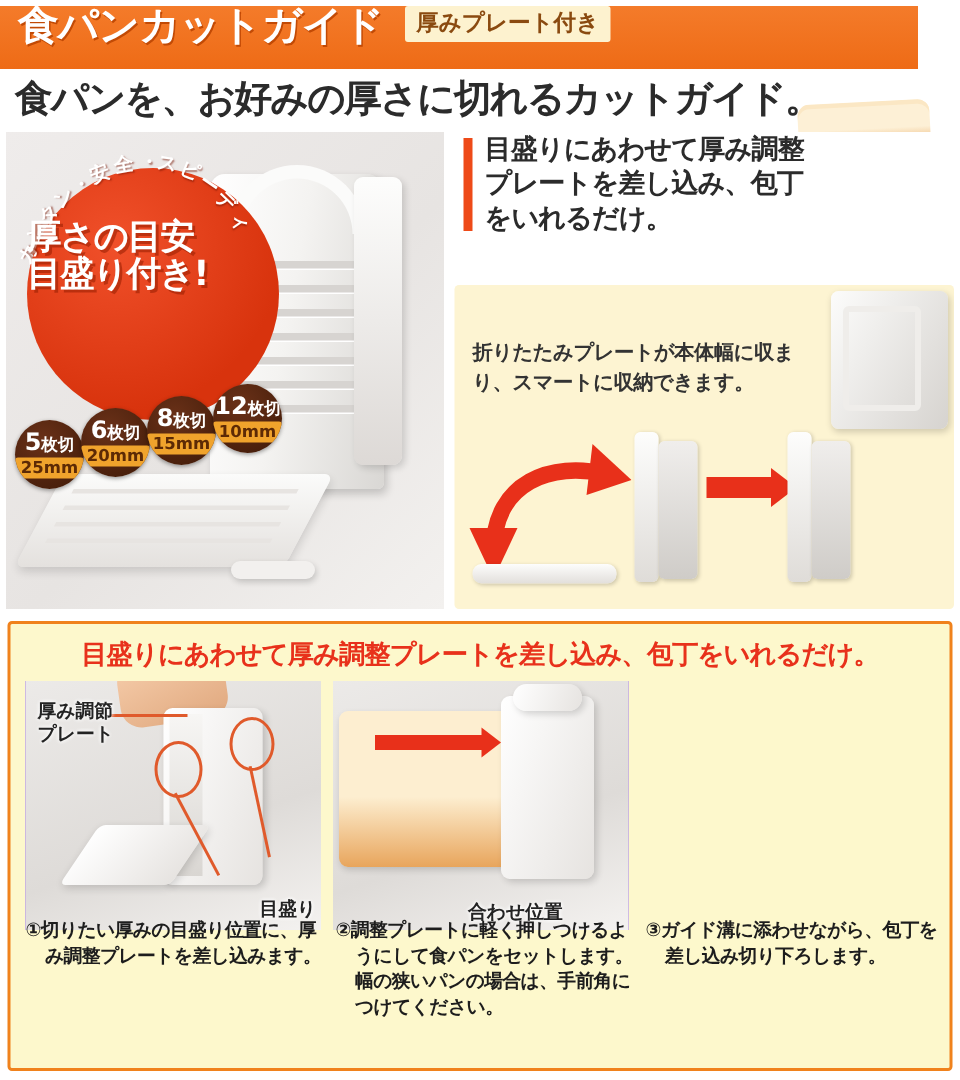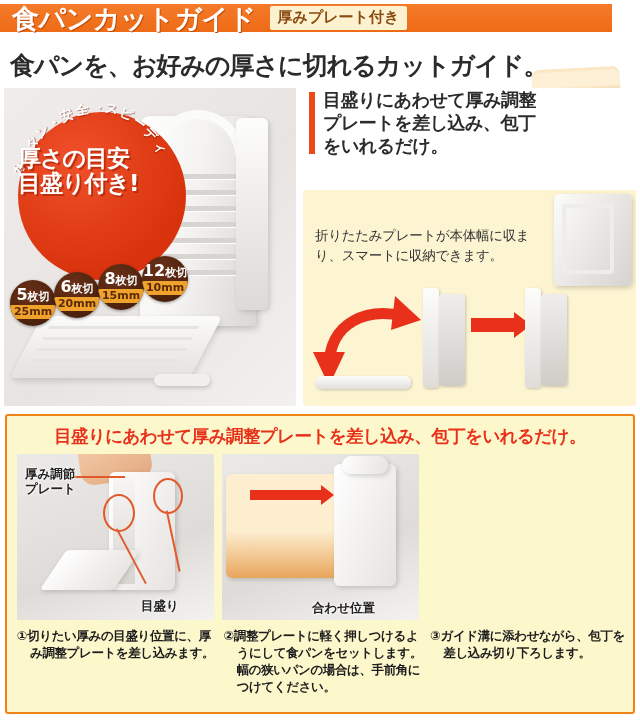--- a/index.html
+++ b/index.html
@@ -6,23 +6,23 @@
   body{
     width:640px;height:720px;overflow:hidden;
     background:#ffffff;
     font-family:"DejaVu Sans","Liberation Sans",sans-serif;
     -webkit-font-smoothing:antialiased;
   }
   .page{position:relative;width:640px;height:720px;background:#fff;}
 
   
   .header-bar{
-    position:absolute;left:0;top:4px;width:612px;height:28px;
+    position:absolute;left:0;top:4px;width:612px;height:42px;
     background:linear-gradient(#f47b2a,#ee6b16);
-    display:flex;align-items:center;
+    display:flex;align-items:flex-start;
   }
   .header-title{
     margin-left:12px;color:#ffffff;font-weight:bold;font-size:27px;
     letter-spacing:-.5px;line-height:1;
     text-shadow:1px 1px 0 #c24a05;white-space:nowrap;
   }
   .header-chip{
     margin-left:14px;background:#fdf2cf;color:#8a4a10;font-weight:bold;
     font-size:15px;padding:2px 8px 3px;border-radius:2px;white-space:nowrap;
   }
@@ -154,21 +154,21 @@
   .store-box{
     position:absolute;left:303px;top:190px;width:333px;height:216px;
     background:#fdf4d2;border-radius:3px;overflow:hidden;
   }
   .store-title{
     position:absolute;left:12px;top:8px;font-size:18px;font-weight:bold;color:#e8311b;
     letter-spacing:-.5px;white-space:nowrap;
   }
   .store-sub{
     position:absolute;left:12px;top:36px;width:230px;font-size:13.5px;color:#333;
-    font-weight:normal;line-height:1.45;letter-spacing:-.3px;
+    font-weight:bold;line-height:1.45;letter-spacing:-.3px;
   }
   .folded-photo{
     position:absolute;right:4px;top:4px;width:78px;height:92px;
     background:linear-gradient(120deg,#fcfcfb,#d6d3cf);
     border-radius:5px;box-shadow:1px 2px 5px rgba(0,0,0,.18);
   }
   .folded-photo i{
     position:absolute;left:8px;top:10px;width:52px;height:70px;
     border:4px solid #efedea;border-radius:4px;box-sizing:border-box;
   }
@@ -235,21 +235,21 @@
   .redarrow.down{width:10px;background:#e8301a;}
   .redarrow.down:after{
     right:auto;left:-5px;bottom:-12px;top:auto;
     border-left:10px solid transparent;border-right:10px solid transparent;
     border-top:13px solid #e8301a;border-bottom:none;
   }
   .knife{
     position:absolute;border-radius:3px;
     background:linear-gradient(#3a3a3a,#111);
   }
-  .captions{position:absolute;left:10px;top:212px;width:612px;display:flex;gap:8px;}
+  .captions{position:absolute;left:10px;top:196px;width:612px;display:flex;gap:8px;}
   .caption{
     width:197px;font-size:12.5px;color:#1d1d1d;line-height:1.35;letter-spacing:-.4px;
     text-indent:-13px;padding-left:13px;font-weight:bold;
   }
 </style>
 </head>
 <body>
 
 <div class="page">
 
@@ -365,21 +365,21 @@
         <div class="pbody" style="left:36px;top:96px;width:74px;height:40px;transform:skewX(-34deg);border-radius:4px;"></div>
         <div class="ocircle" style="left:86px;top:40px;width:28px;height:34px;"></div>
         <div class="ocircle" style="left:136px;top:24px;width:26px;height:32px;"></div>
         <div class="oline" style="left:56px;top:22px;width:52px;"></div>
         <div class="oline" style="left:100px;top:74px;width:62px;transform:rotate(62deg);"></div>
         <div class="oline" style="left:150px;top:56px;width:62px;transform:rotate(78deg);"></div>
         <div class="plabel" style="left:8px;top:12px;">
           <div>厚み調節</div>
           <div>プレート</div>
         </div>
-        <div class="plabel" style="left:124px;top:144px;text-align:right;">目盛り</div>
+        <div class="plabel" style="left:156px;top:144px;text-align:right;">目盛り</div>
 
       </div>
 
       <div class="panel">
         <div class="photo"></div>
         <div class="bread" style="left:4px;top:20px;width:110px;height:104px;border-radius:6px 2px 2px 6px;"></div>
         <div class="pbody" style="left:112px;top:10px;width:62px;height:122px;border-radius:6px;"></div>
         <div class="pbody" style="left:120px;top:2px;width:46px;height:18px;border-radius:10px;"></div>
         <div class="redarrow" style="left:28px;top:36px;width:72px;"></div>
         <div class="plabel" style="left:90px;top:146px;">合わせ位置</div>

